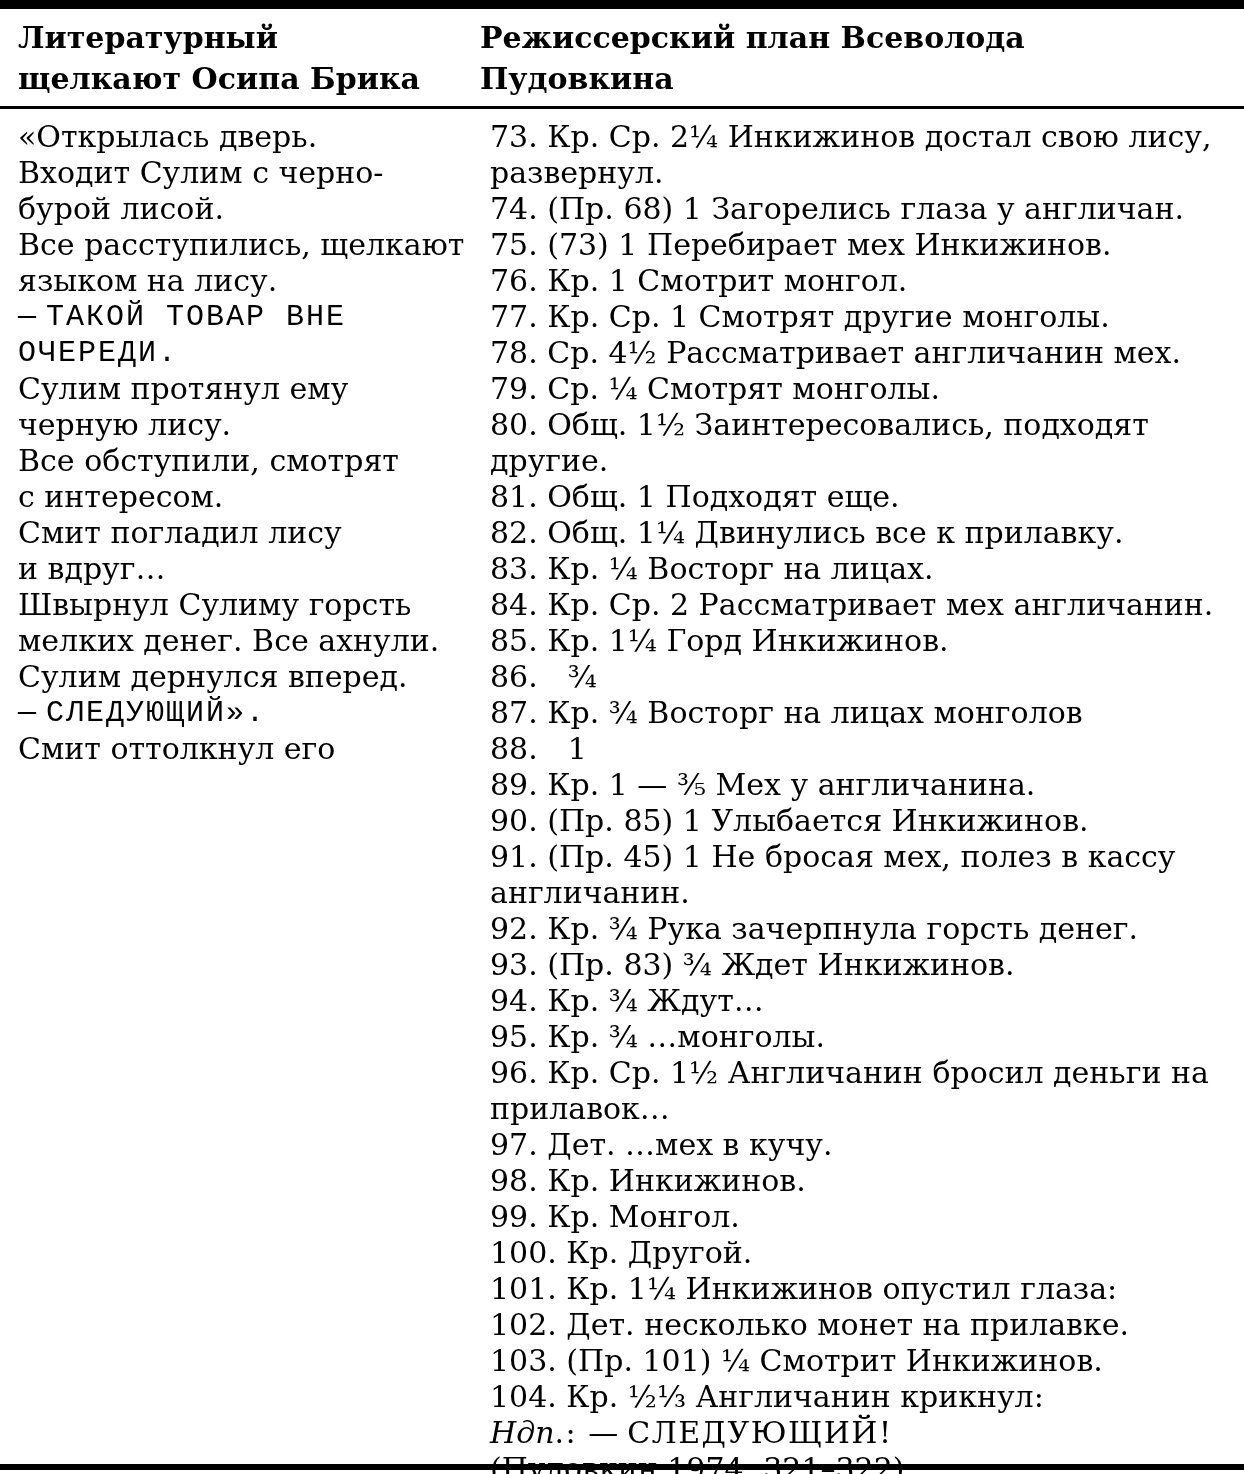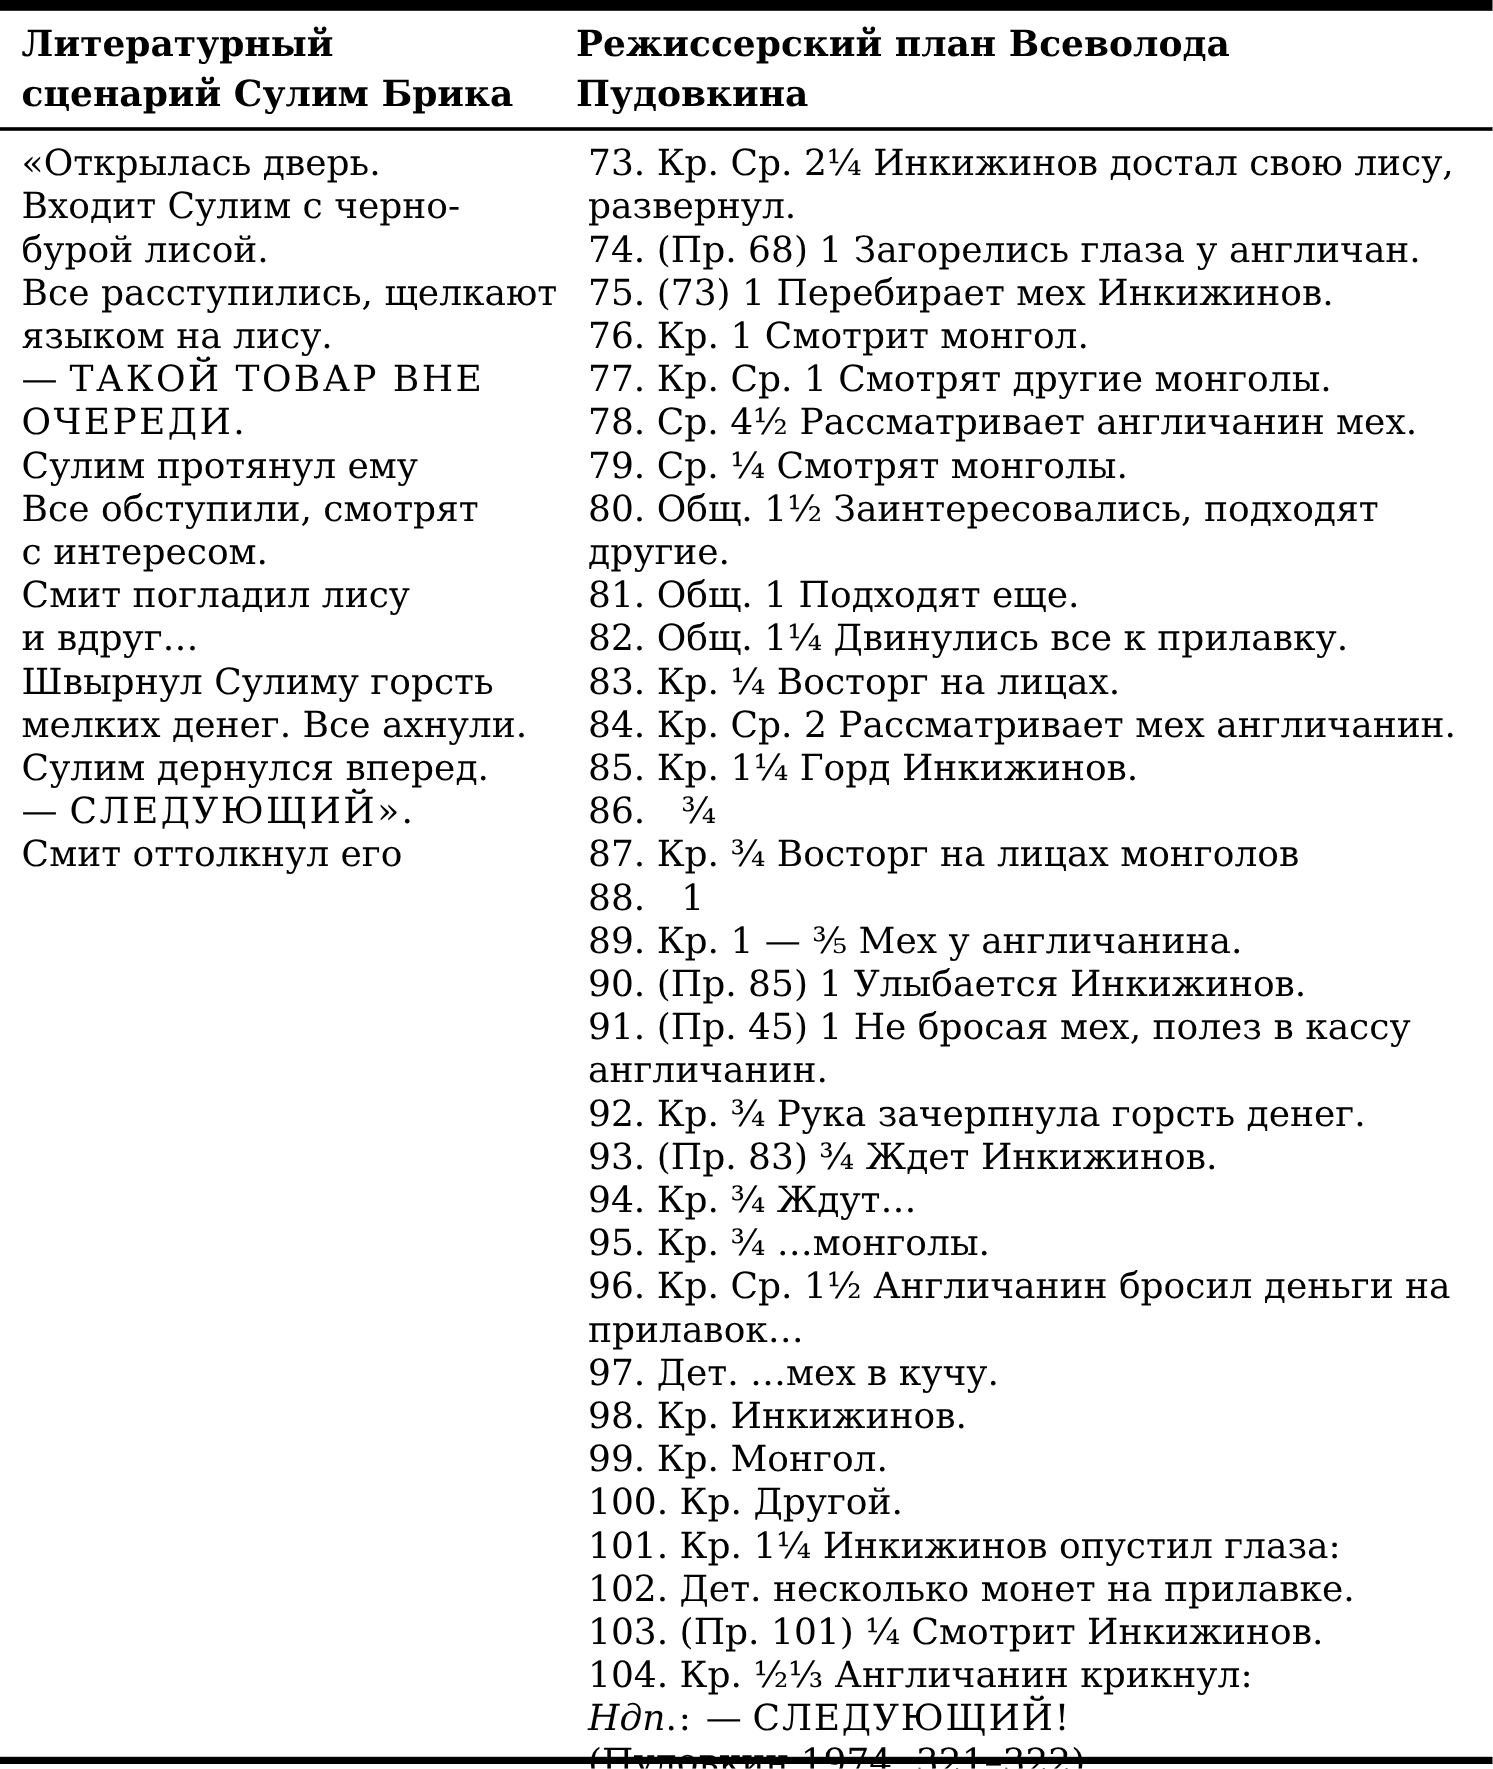--- a/index.html
+++ b/index.html
@@ -36,53 +36,54 @@
   }
   .columns {
     display: flex;
     padding: 10px 8px 0 18px;
     font-size: 30px;
     line-height: 36px;
   }
   .col-left { width: 452px; flex-shrink: 0; }
   .col-right { margin-left: 20px; flex: 1; }
   .line, .entry { margin: 0; padding: 0; }
-  .caps { letter-spacing: 2px; }
+  .caps { letter-spacing: 2px; font-family: Liberation Mono, monospace; }
   .it { font-style: italic; }
   .caps-sp { letter-spacing: 1.5px; }
 </style>
 </head>
 <body>
 
 <div class="page">
   <div class="top-rule"></div>
 
   <div class="header-row">
     <div class="header-left">
       <div>Литературный</div>
-      <div>сценарий Сулим Брика</div>
+      <div>щелкают Осипа Брика</div>
     </div>
     <div class="header-right">
       <div>Режиссерский план Всеволода</div>
       <div>Пудовкина</div>
     </div>
   </div>
 
   <div class="header-divider"></div>
 
   <div class="columns">
     <div class="col-left">
         <div class="line">«Открылась дверь.</div>
         <div class="line">Входит Сулим с черно-</div>
         <div class="line">бурой лисой.</div>
         <div class="line">Все расступились, щелкают</div>
         <div class="line">языком на лису.</div>
         <div class="line caps">— ТАКОЙ ТОВАР ВНЕ</div>
         <div class="line caps">ОЧЕРЕДИ.</div>
         <div class="line">Сулим протянул ему</div>
+        <div class="line">черную лису.</div>
         <div class="line">Все обступили, смотрят</div>
         <div class="line">с интересом.</div>
         <div class="line">Смит погладил лису</div>
         <div class="line">и вдруг…</div>
         <div class="line">Швырнул Сулиму горсть</div>
         <div class="line">мелких денег. Все ахнули.</div>
         <div class="line">Сулим дернулся вперед.</div>
         <div class="line caps">— СЛЕДУЮЩИЙ».</div>
         <div class="line">Смит оттолкнул его</div>
       </div>

